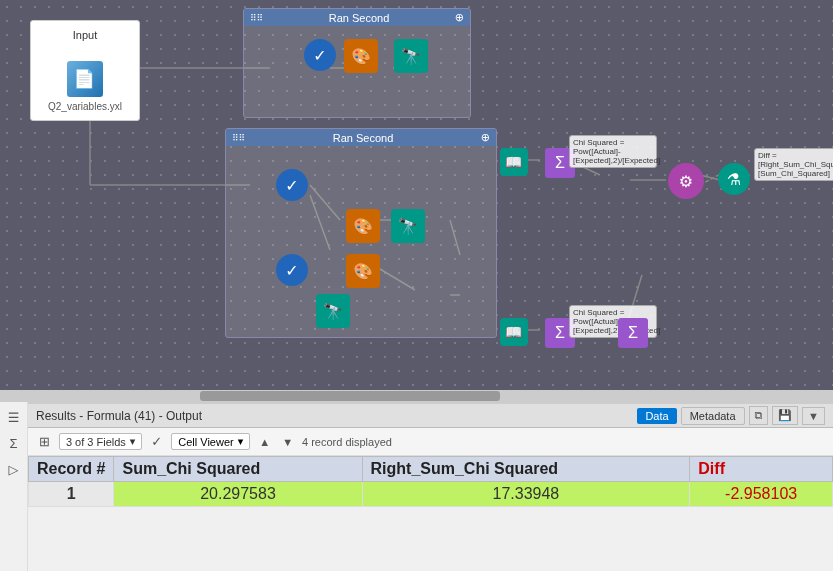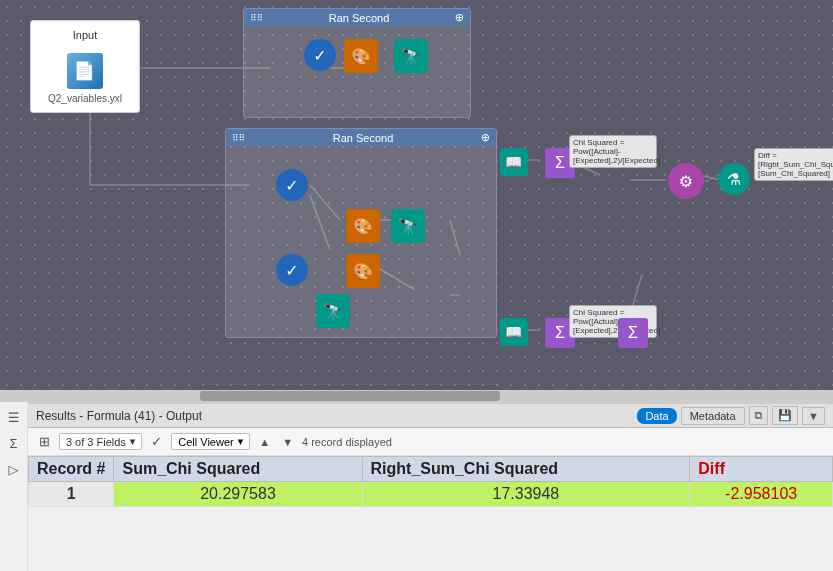--- a/index.html
+++ b/index.html
@@ -66,21 +66,21 @@
       gap: 4px;
     }
 
     .btn-data {
       background: #0078d4;
       color: white;
       border: none;
       padding: 2px 8px;
       font-size: 11px;
       cursor: pointer;
-      border-radius: 7px;
+      border-radius: 2px;
     }
     .btn-metadata {
       background: #e0e0e0;
       color: #333;
       border: 1px solid #bbb;
       padding: 2px 8px;
       font-size: 11px;
       cursor: pointer;
       border-radius: 2px;
     }
@@ -224,21 +224,21 @@
       border: 1px solid #ccc;
       border-radius: 3px;
       padding: 8px;
       width: 110px;
       text-align: center;
     }
 
     .input-node-title {
       font-size: 11px;
       color: #333;
-      margin-bottom: 12px;
+      margin-bottom: 20px;
     }
 
     .input-node-icon {
       width: 36px;
       height: 36px;
       background: linear-gradient(135deg, #6ab0de, #2070b0);
       border-radius: 3px;
       margin: 0 auto 4px;
       display: flex;
       align-items: center;

